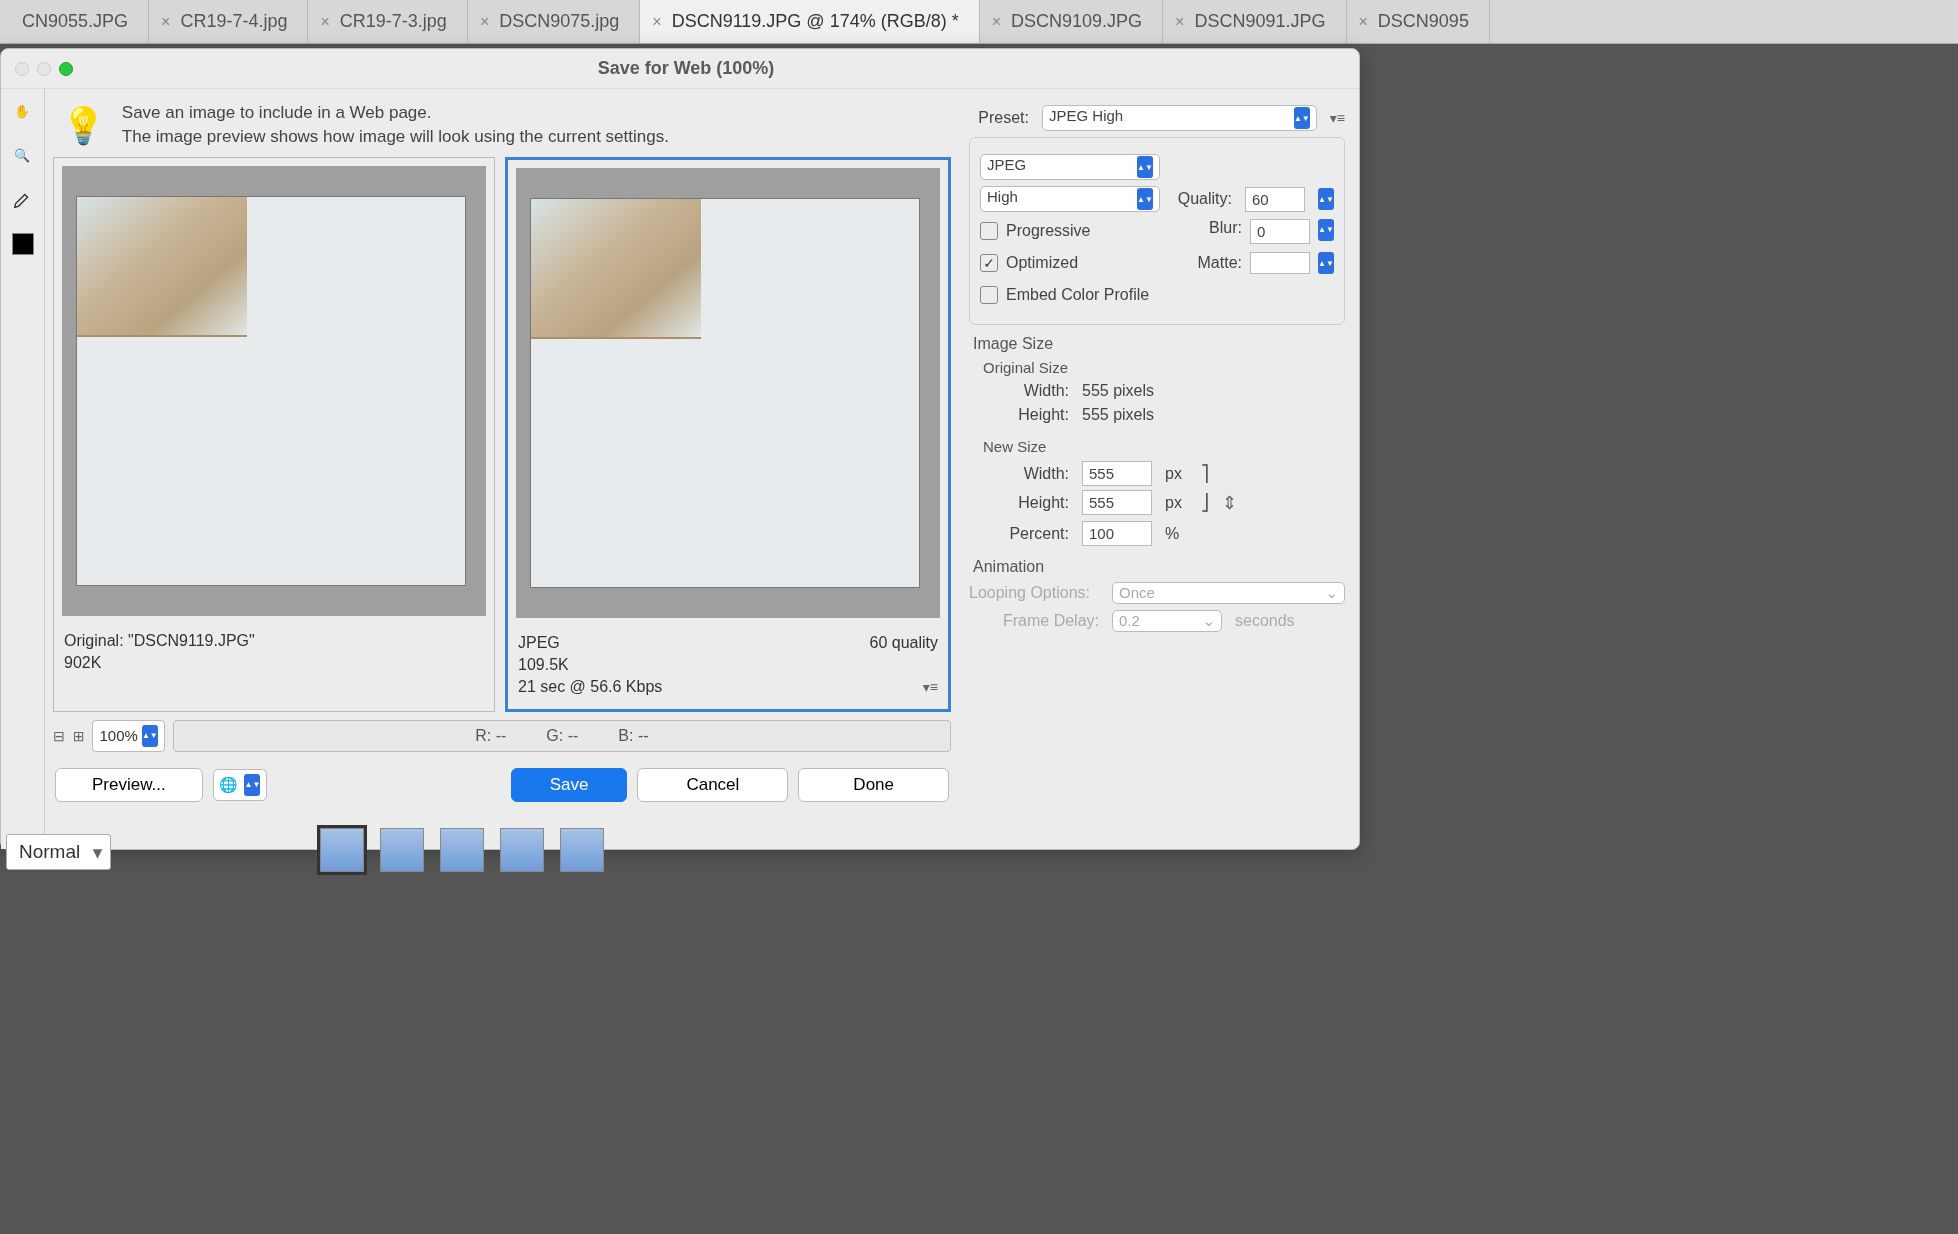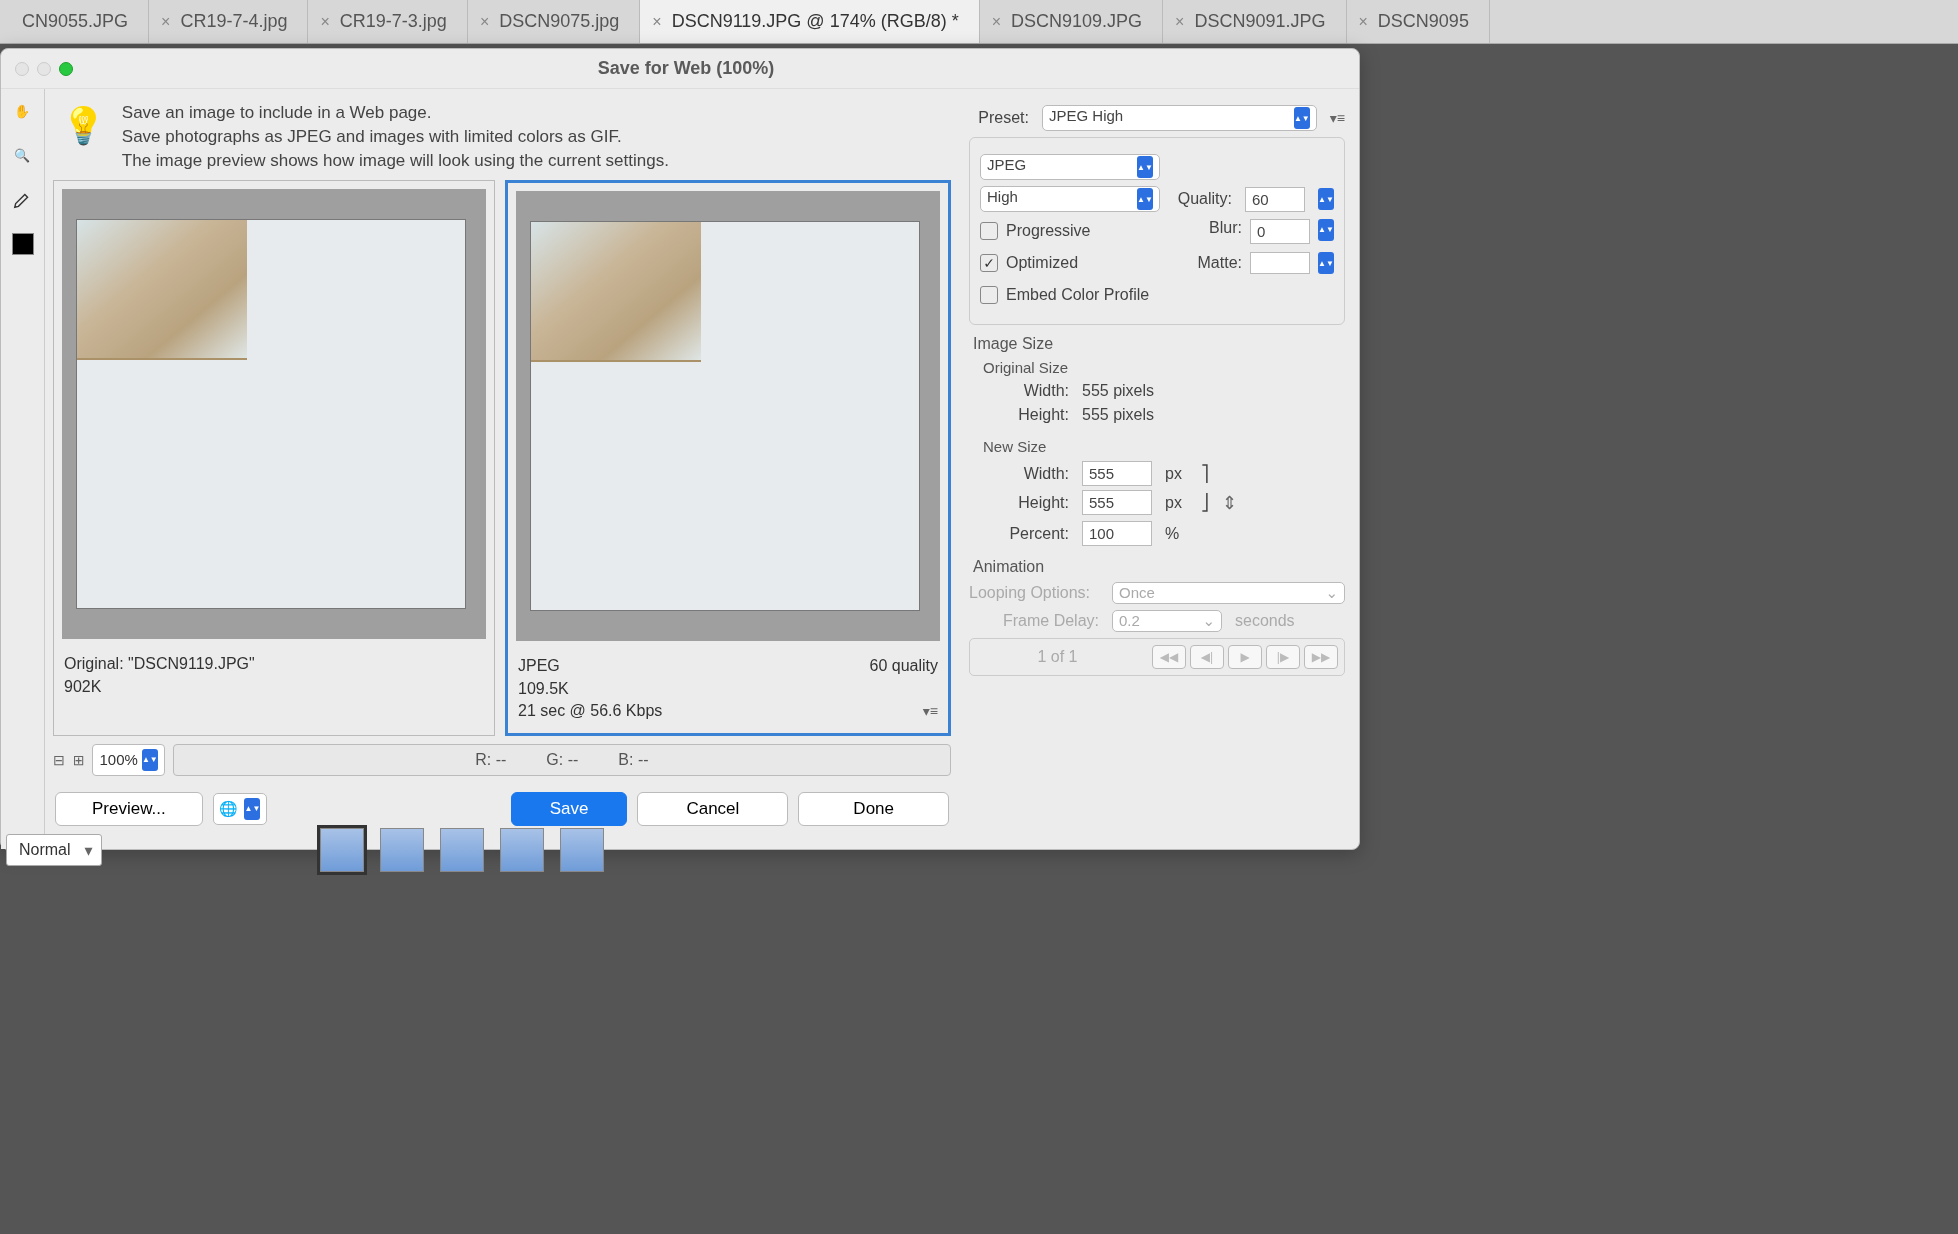--- a/index.html
+++ b/index.html
@@ -224,21 +224,21 @@
     left: 6px; top: 834px;
     width: 300px;
     display: flex;
     align-items: center;
     gap: 20px;
   }
   .layers-select {
     border: 1px solid #aaa;
     background: #fff;
     padding: 6px 30px 6px 12px;
-    font-size: 16px;
+    font-size: 19px;
     border-radius: 3px;
     position: relative;
   }
   .layers-select::after {
     content: "▾";
     position: absolute;
     right: 8px; top: 6px;
     color: #666;
   }
   .thumbs {
@@ -317,21 +317,20 @@
           </svg>
       </div>
       <div class="color-swatch"></div>
     </div>
 
     <div class="centerarea">
       <div class="hintbar">
         <div class="bulb">💡</div>
         <div class="hint-text">
           <div>Save an image to include in a Web page.</div>
-          <div>Save photographs as JPEG and images with limited colors as GIF.</div>
           <div>The image preview shows how image will look using the current settings.</div>
         </div>
       </div>
 
       <div class="preview-row">
 
         <div class="preview-pane">
           <div class="preview-canvas">
             <div class="inner-white">
                 <div class="fake-img"></div>
@@ -487,30 +486,20 @@
             <span>⌄</span>
         </div>
       </div>
       <div class="row muted">
         <label style="width:130px; text-align:right">Frame Delay:</label>
         <div class="select muted" style="width:110px; display:flex; justify-content:space-between">
           <span>0.2</span>
             <span>⌄</span>
         </div>
         <span>seconds</span>
-      </div>
-      <div class="row" style="border:1px solid #ccc; border-radius:5px; padding:6px; justify-content:space-between">
-        <span class="muted" style="flex:1; text-align:center">1 of 1</span>
-        <div class="anim-controls">
-          <div class="anim-btn">◀◀</div>
-          <div class="anim-btn">◀|</div>
-          <div class="anim-btn">▶</div>
-          <div class="anim-btn">|▶</div>
-          <div class="anim-btn">▶▶</div>
-        </div>
       </div>
     </div>
   </div>
 </div>
 
 <div class="bottom-app">
   <div class="layers-select">
     <span>Normal</span>
   </div>
 </div>

